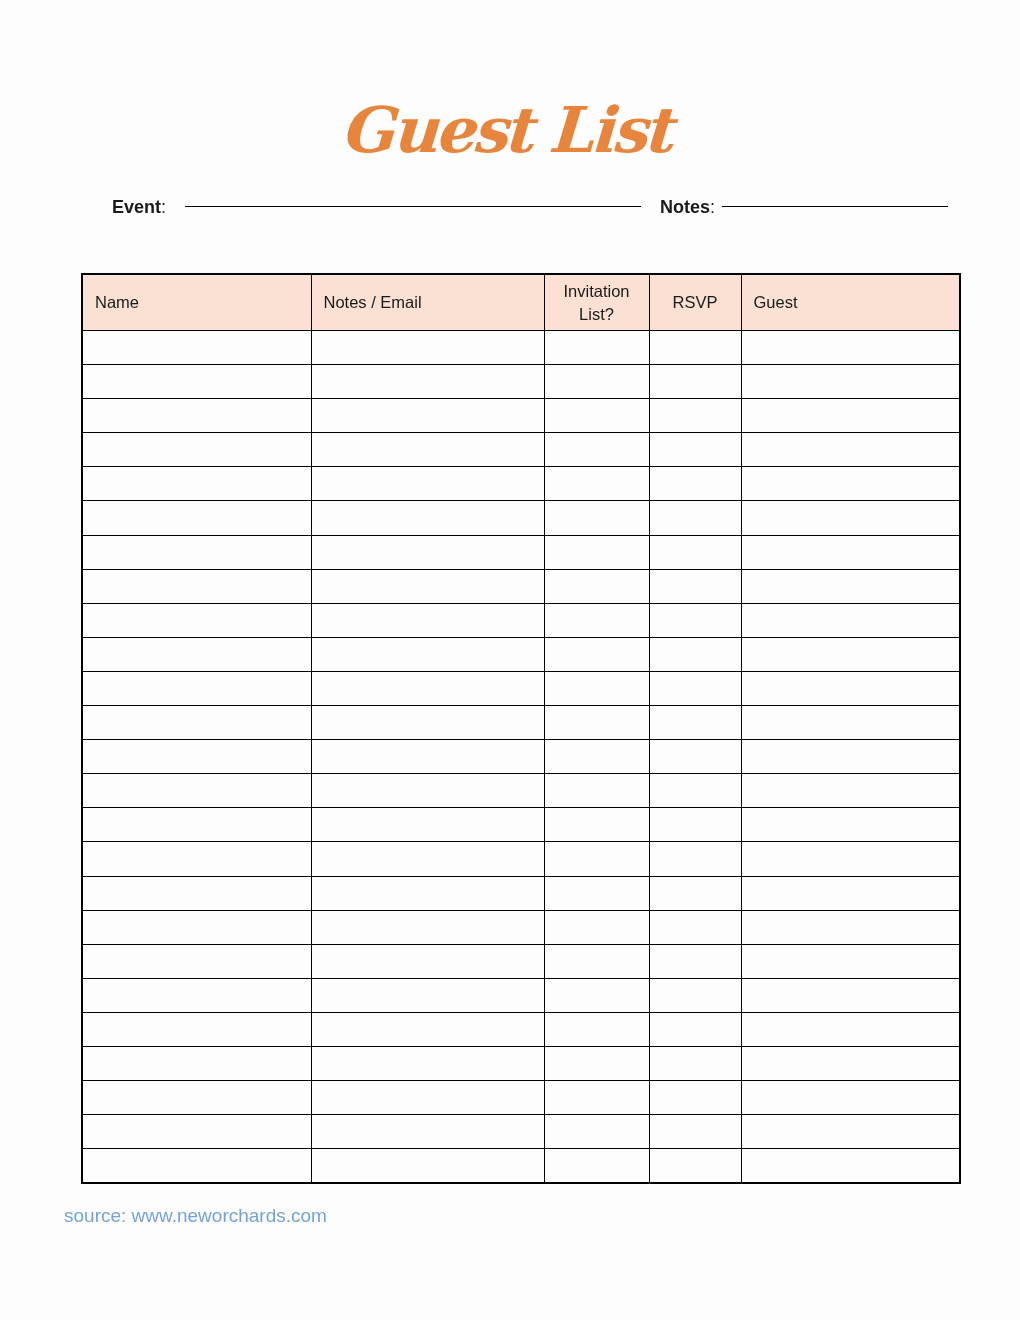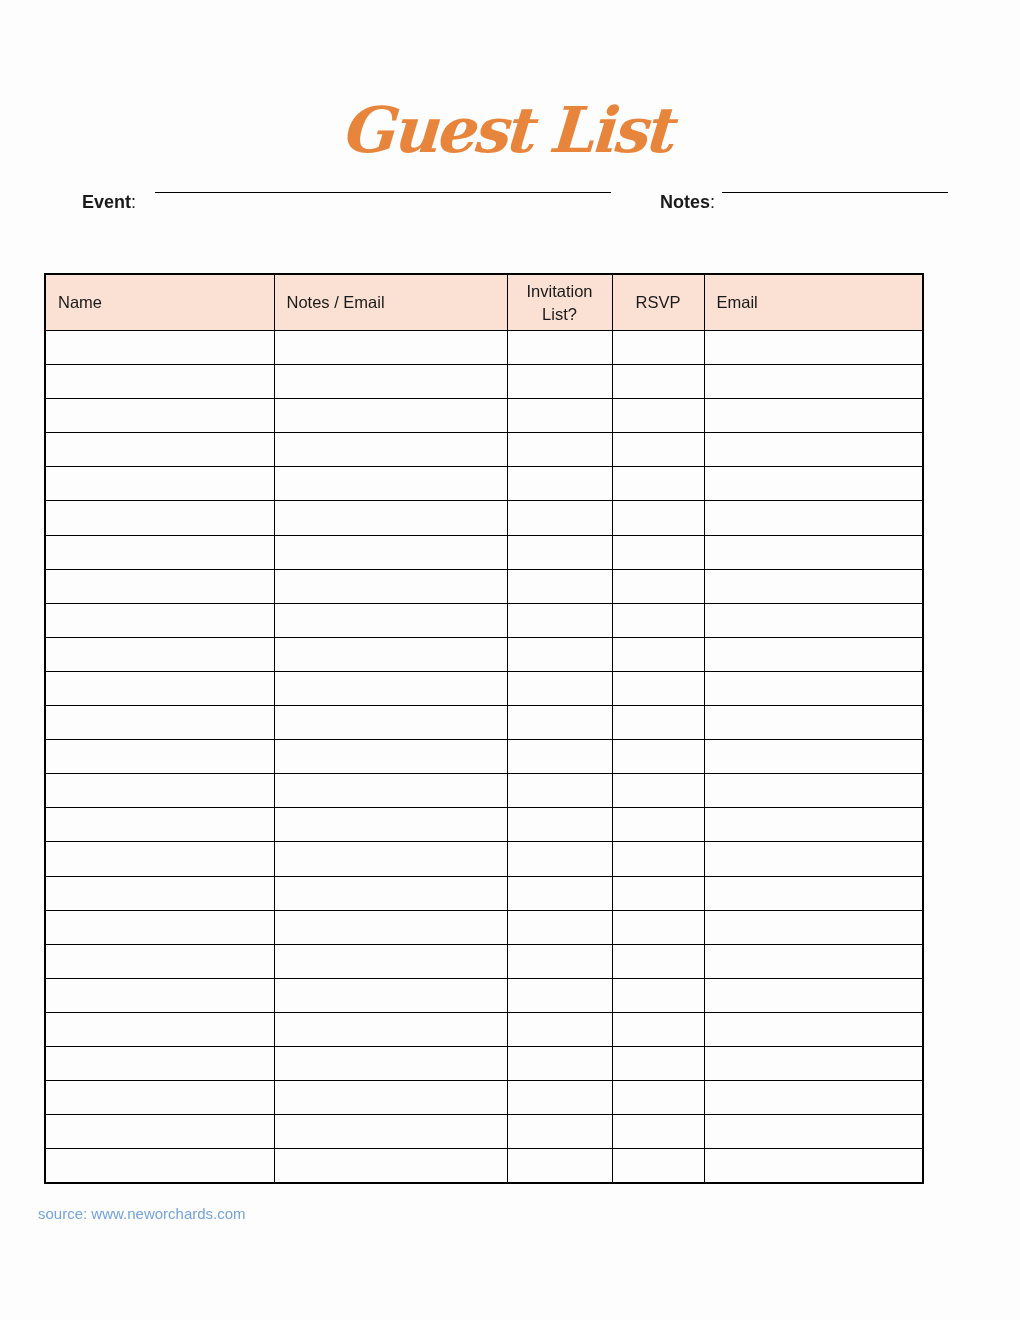--- a/index.html
+++ b/index.html
@@ -27,41 +27,41 @@
     font-weight: 700;
     font-size: 63px;
     letter-spacing: -3px;
     color: var(--title-orange, #E8853C);
     transform: skewX(-6deg);
   }
 
   
   .fields {
     display: flex;
-    align-items: flex-start;
+    align-items: center;
     margin-top: 16px;
-    padding: 0 72px 0 82px;
+    padding: 0 72px 0 112px;
     font-size: 18px;
     height: 30px;
     box-sizing: border-box;
   }
   .field-label { font-weight: bold; white-space: nowrap; }
   .field-label .colon { font-weight: normal; }
   .uline {
     display: inline-block;
     border-bottom: 1.6px solid #000;
     height: 1px;
     transform: translateY(-1px);
   }
   .uline-event { width: 456px; margin-left: 19px; }
   .uline-date  { width: 226px; margin-left: 7px; }
   .spacer { flex: 1; }
 
   
-  .table-wrap { margin: 51px 0 0 44px; }
+  .table-wrap { margin: 51px 0 0 81px; }
   table.guest {
     border-collapse: collapse;
     table-layout: fixed;
     width: 878px;
     border: 2.5px solid #000;
   }
   table.guest th, table.guest td {
     border: 1.5px solid #000;
     padding: 0 12px;
     overflow: hidden;
@@ -74,22 +74,22 @@
     text-align: left;
     line-height: 1.35;
     color: #1a1a1a;
   }
   table.guest thead th.center { text-align: center; padding: 0 4px; }
   table.guest tbody tr { height: 34.1px; }
   table.guest tbody td { background: #fdfdfd; }
 
   
   .source {
-    margin: 21px 0 0 38px;
-    font-size: 15px;
+    margin: 21px 0 0 64px;
+    font-size: 19px;
     color: var(--source-blue, #74A3D9);
   }
 </style>
 </head>
 <body>
 
 <div class="page">
 
   <div class="title">
     <span class="title-text">Guest List</span>
@@ -111,21 +111,21 @@
         <col style="width:105px">
         <col style="width:92px">
         <col style="width:219px">
       </colgroup>
       <thead>
         <tr>
           <th>Name</th>
           <th>Notes / Email</th>
           <th class="center">Invitation List?</th>
           <th class="center">RSVP</th>
-          <th>Email</th>
+          <th>Guest</th>
         </tr>
       </thead>
       <tbody>
           <tr>
             <td></td>
             <td></td>
             <td></td>
             <td></td>
             <td></td>
           </tr>

